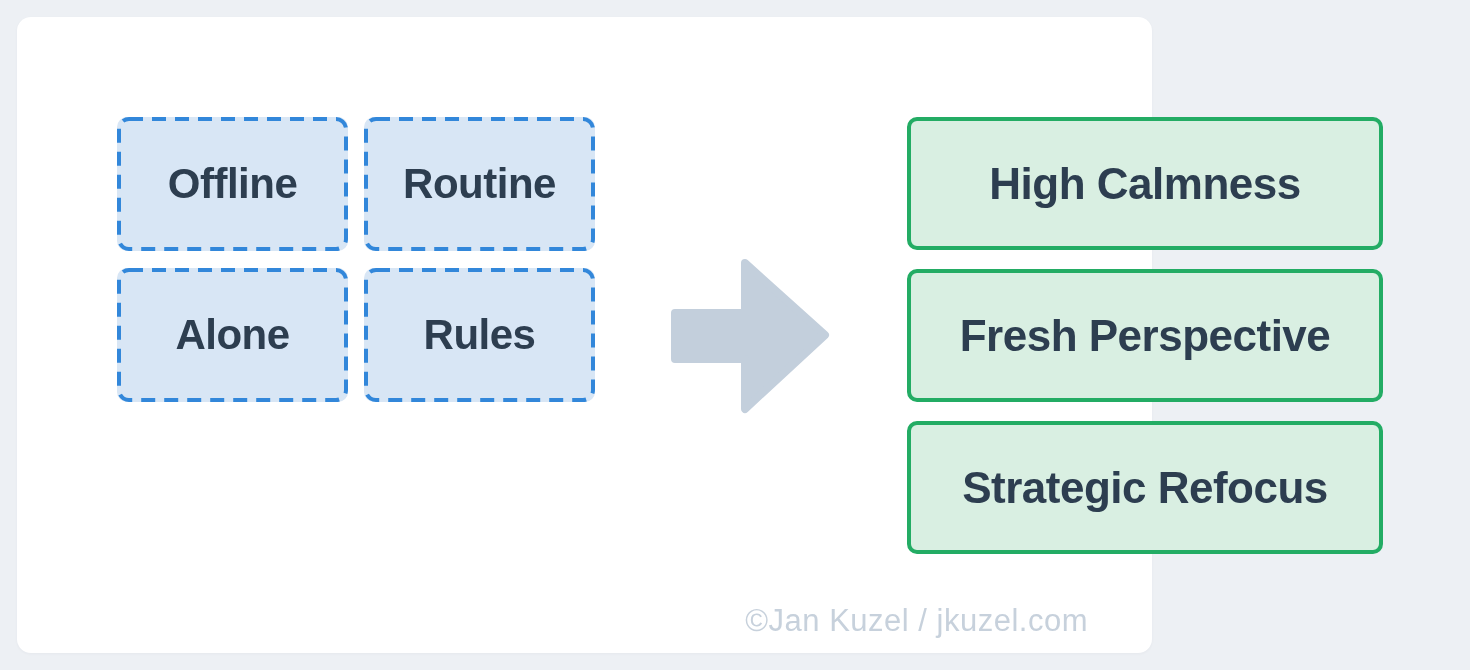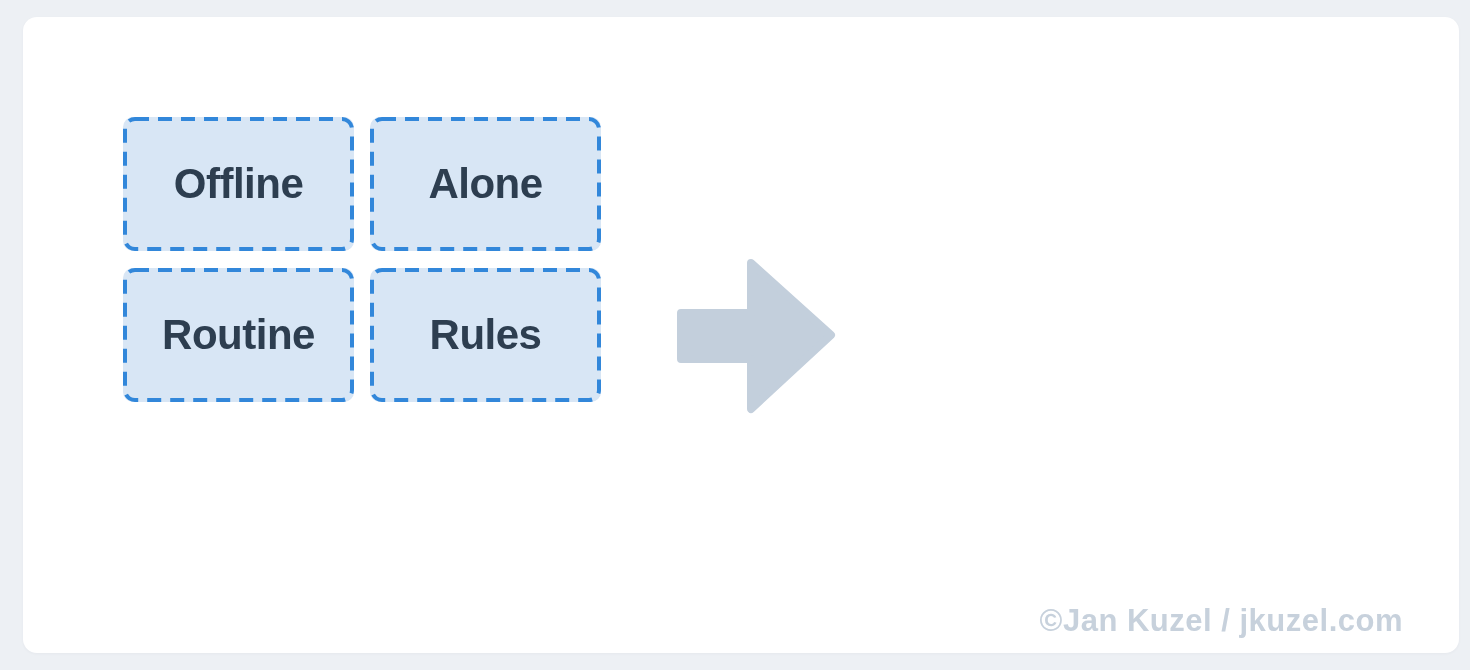--- a/index.html
+++ b/index.html
@@ -21,25 +21,24 @@
     overflow: hidden;
   }
   .canvas {
     position: relative;
     width: 1470px; height: 670px;
     background: var(--bg);
   }
   .card {
     position: absolute;
     left: 17px; top: 17px;
-    width: 1436px; height: 636px;
+    width: 1135px; height: 636px;
     background: var(--card);
     border-radius: 14px;
     box-shadow: 0 1px 3px rgba(45,62,80,0.04);
-    margin-left: 6px;
   }
   .input-grid {
     position: absolute;
     left: 100px; top: 100px;
     display: grid;
     grid-template-columns: 231px 231px;
     grid-template-rows: 134px 134px 134px;
     column-gap: 16px;
     row-gap: 17px;
   }
@@ -88,23 +87,23 @@
     border-radius: 10px;
     display: flex;
     align-items: center;
     justify-content: center;
   }
   .output-box .box-label {
     font-size: 44px;
   }
   .watermark {
     position: absolute;
-    right: 56px; top: 586px;
+    right: 64px; top: 586px;
     font-size: 31px;
-    font-weight: 700;
+    font-weight: 400;
     color: var(--muted);
     letter-spacing: 0.5px;
   }
 </style>
 </head>
 <body>
 
 <div class="canvas">
   <div class="card">
 
@@ -112,39 +111,50 @@
       <div class="input-box">
         <svg class="dash-border">
             <rect x="2" y="2" width="227" height="130" rx="10"></rect>
           </svg>
         <span class="box-label">Offline</span>
       </div>
       <div class="input-box">
         <svg class="dash-border">
             <rect x="2" y="2" width="227" height="130" rx="10"></rect>
           </svg>
-        <span class="box-label">Alone</span>
+        <span class="box-label">Routine</span>
       </div>
       <div class="input-box">
         <svg class="dash-border">
             <rect x="2" y="2" width="227" height="130" rx="10"></rect>
           </svg>
-        <span class="box-label">Routine</span>
+        <span class="box-label">Alone</span>
       </div>
       <div class="input-box">
         <svg class="dash-border">
             <rect x="2" y="2" width="227" height="130" rx="10"></rect>
           </svg>
         <span class="box-label">Rules</span>
       </div>
     </div>
 
     <div class="arrow-wrap">
       <svg width="162" height="162" viewBox="0 0 162 162">
         <path d="M5 58 H75 V8 L155 80 L75 154 V104 H5 Z" fill="var(--arrow)" stroke="var(--arrow)" stroke-width="8" stroke-linejoin="round"></path>
       </svg>
     </div>
 
+    <div class="output-col">
+      <div class="output-box">
+        <span class="box-label">High Calmness</span>
+      </div>
+      <div class="output-box">
+        <span class="box-label">Fresh Perspective</span>
+      </div>
+      <div class="output-box">
+        <span class="box-label">Strategic Refocus</span>
+      </div>
+    </div>
 
     <div class="watermark">©Jan Kuzel / jkuzel.com</div>
 
   </div>
 </div>
 
 </body></html>

